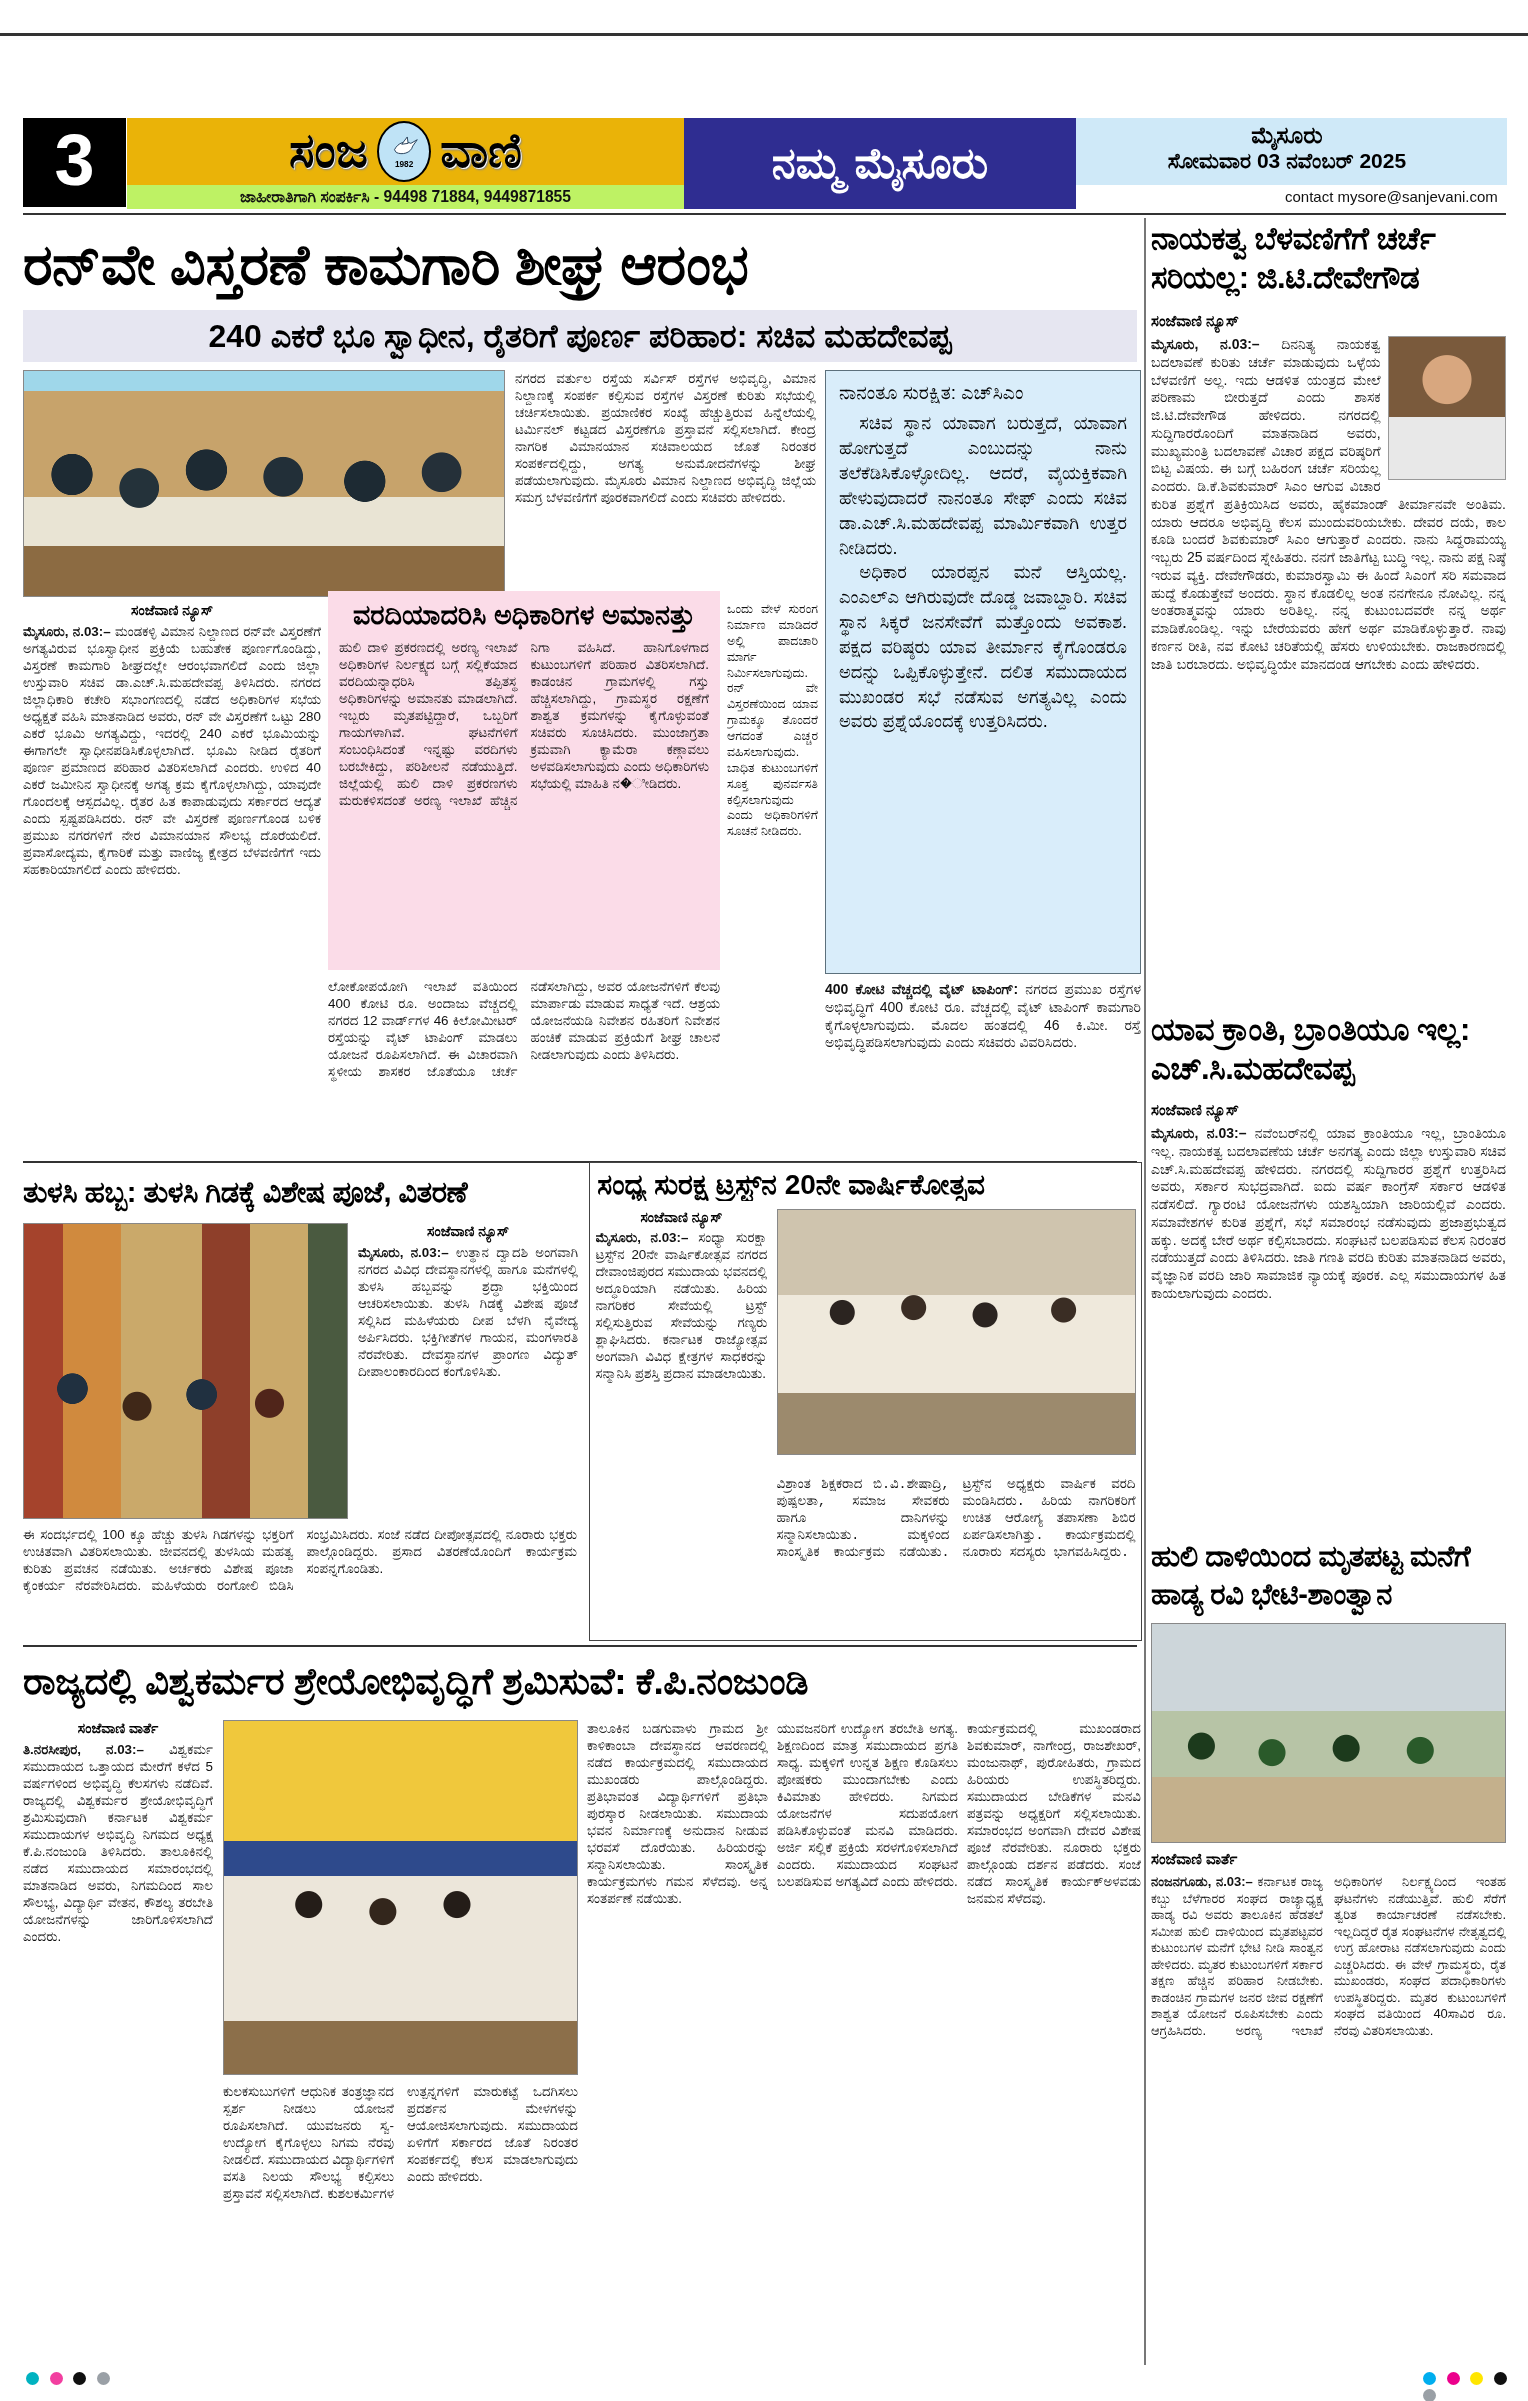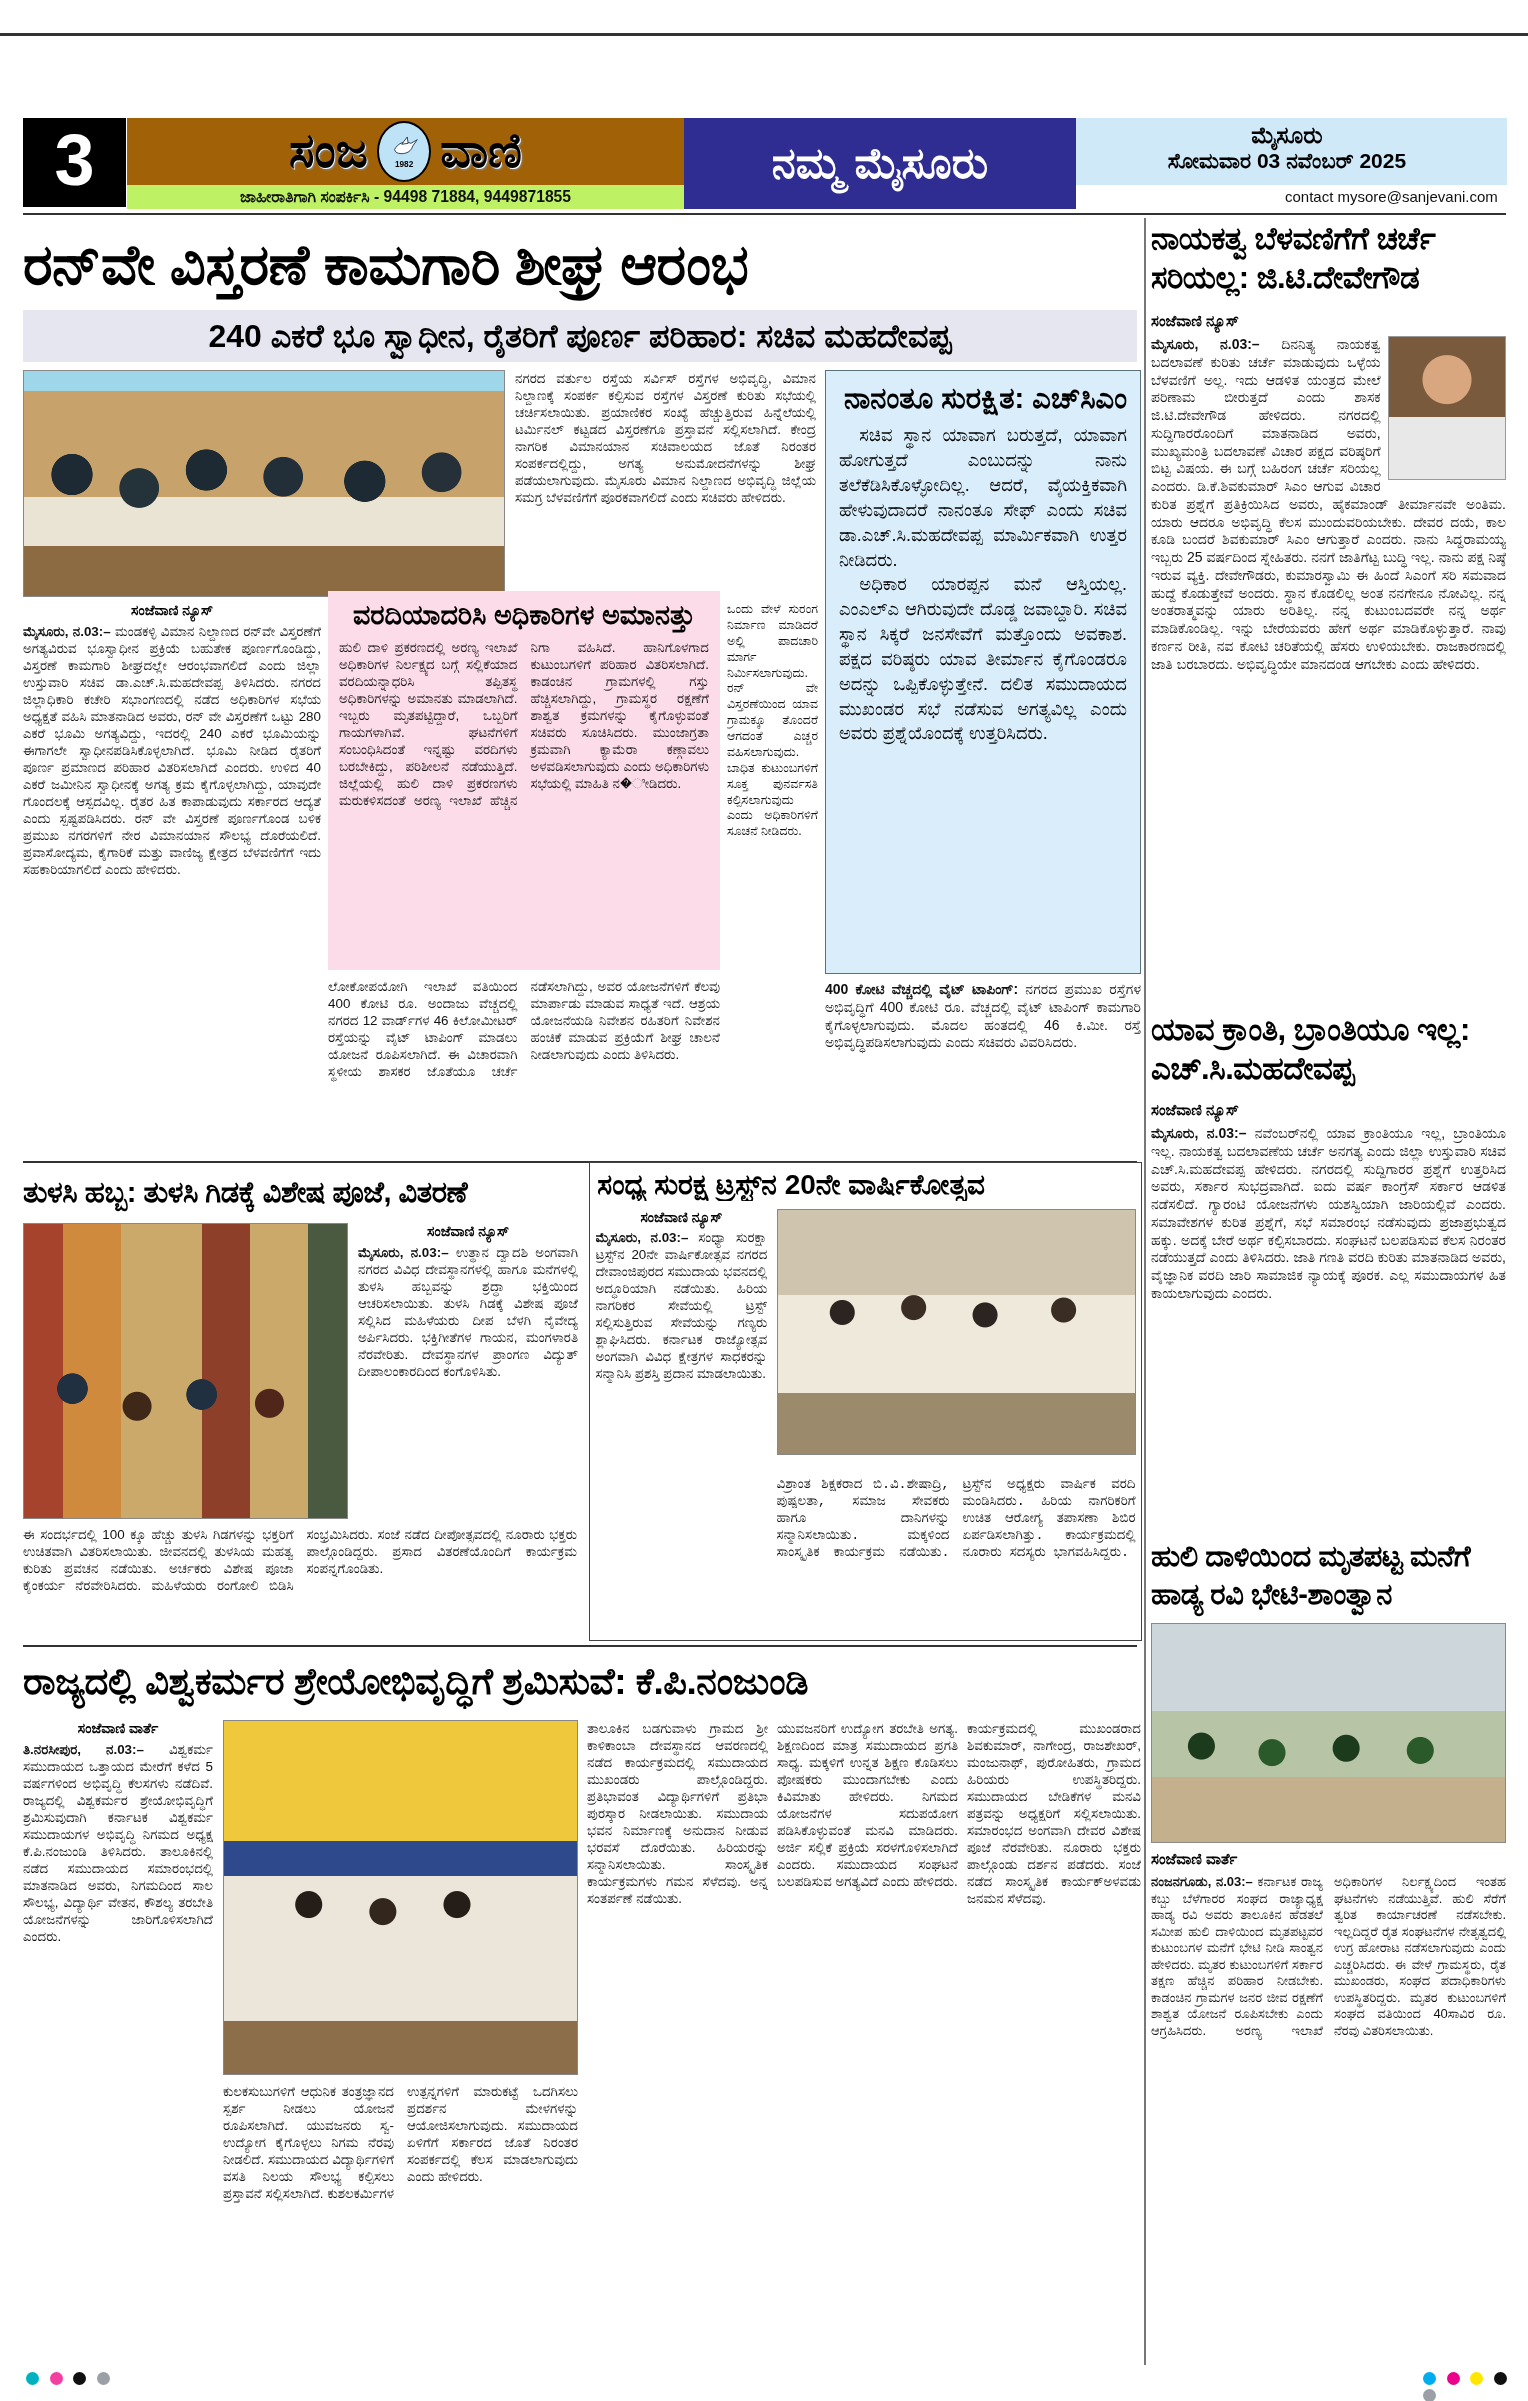--- a/index.html
+++ b/index.html
@@ -15,34 +15,34 @@
   .byline-left { display:block; text-align:left; font-weight:bold; font-size:15px; color:#000; }
   .cols2 { column-count:2; column-gap:13px; }
   .rule { background:#333; }
   .headline { font-weight:800; color:#000; letter-spacing:-0.5px; }
   .nowrap { white-space:nowrap; overflow:hidden; }
   .photo { border:0.9px solid #888; }
   .dot { display:inline-block; width:13px; height:13px; border-radius:50%; margin-right:6.5px; }
 
   
   .pg-num { background:#000; color:#fff; font-weight:800; font-size:72px; text-align:center; line-height:85px; }
-  .logo-band { background:#a16207; display:flex; align-items:center; justify-content:center; gap:9.2px; }
+  .logo-band { background:#eab308; display:flex; align-items:center; justify-content:center; gap:9.2px; }
   .masthead-txt { font-weight:900; font-size:48px; color:#000; text-shadow:0.9px 0.9px 0 #fff,1.8px 1.8px 1.8px #888; }
   .logo-oval { width:54px; height:61px; border-radius:50%; background:#bfe3f6; border:2.8px solid #000; display:flex; flex-direction:column; align-items:center; justify-content:center; }
   .logo-year { font-size:8.3px; font-weight:bold; color:#000; }
   .ad-strip { background:#bef264; text-align:center; font-size:15.7px; font-weight:bold; line-height:24px; color:#111; }
   .namma-box { background:#2f2d91; color:#fff; font-weight:800; font-size:43px; text-align:center; line-height:91px; }
   .right-band { background:#cfe9f8; text-align:right; padding:3.7px 9.2px 0 0; }
   .right-band .city { font-size:23px; font-weight:bold; }
   .right-band .date { font-size:21px; font-weight:bold; }
   .contact-strip { text-align:right; font-size:15px; line-height:24px; padding-right:9.2px; color:#111; }
 
   
   .bluebox { background:#d9edfa; border:1.8px solid #5c707c; padding:11px 13px; overflow:hidden; }
-  .bluebox .bb-head { font-weight:700; font-size:29px; margin-bottom:7.4px;text-align:right; }
+  .bluebox .bb-head { font-weight:400; font-size:19px; margin-bottom:7.4px; }
   .bluebox .bb-body { font-size:18px; line-height:1.38; text-align:justify; }
   .bluebox .bb-body p { text-indent:20.3px; }
   .pinkbox { background:#fbdce8; padding:9.2px 11px; overflow:hidden; }
   .pinkbox .pb-head { text-align:center; font-weight:800; font-size:27px; margin-bottom:7.4px; }
   .sandhya-box { border:1.8px solid #444; overflow:hidden; padding:3.7px 5.5px; }
   .s-head { font-weight:800; font-size:28px; line-height:1.1; margin:3.7px 1.8px 7.4px 1.8px; white-space:nowrap; overflow:hidden; }
   .s-flex { display:flex; gap:9.2px; }
 
   
   .photo-meeting { background:

